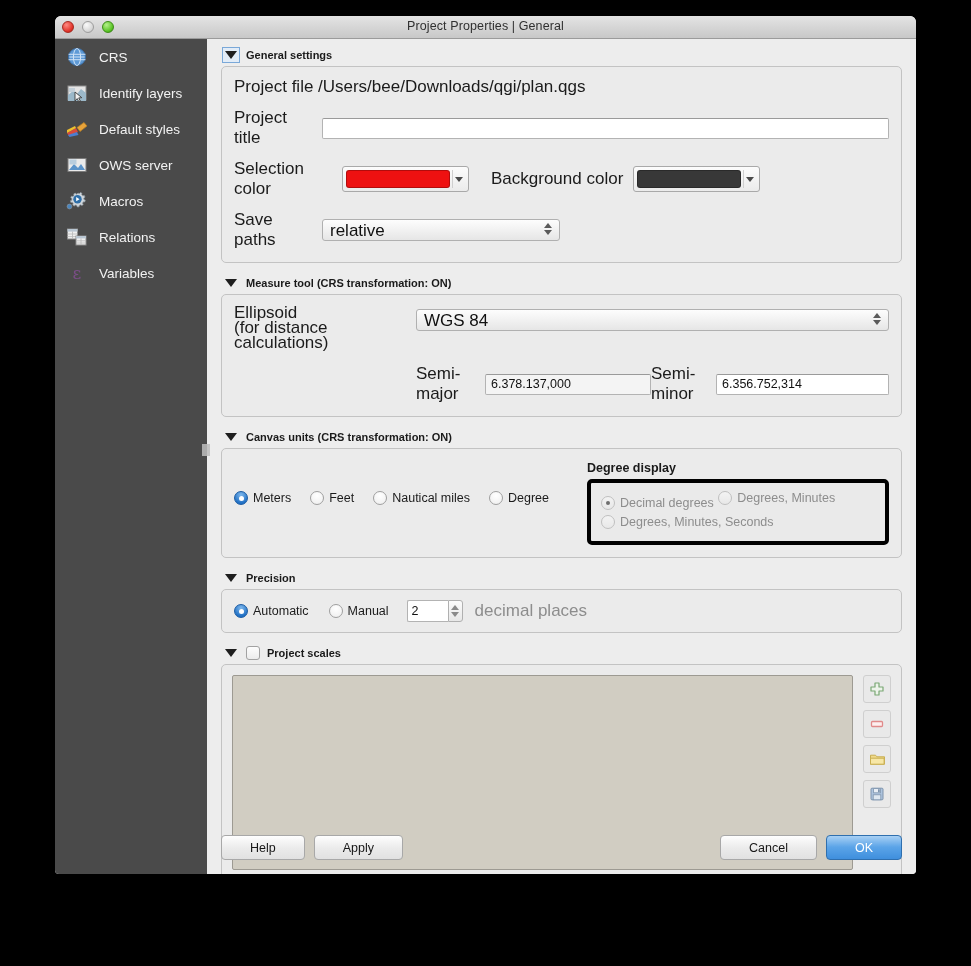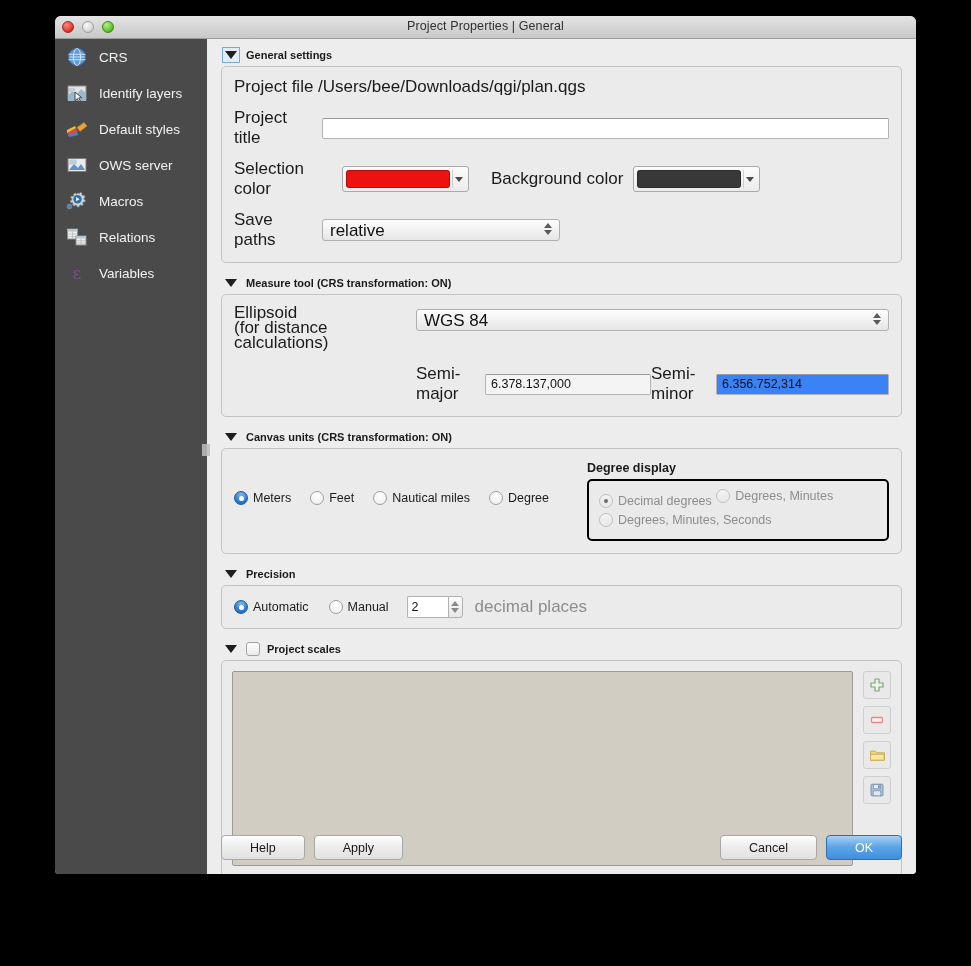--- a/index.html
+++ b/index.html
@@ -201,21 +201,21 @@
     width: 15px;
     background: linear-gradient(#fcfcfc,#e7e7e7);
     border: 1px solid #b0b0b0; border-radius: 0 3px 3px 0;
     display: flex; flex-direction: column; align-items: center; justify-content: center; gap: 2px;
   }
   .spin .sb .ar-up { border-bottom-color:#8a8a8a; }
   .spin .sb .ar-dn { border-top-color:#8a8a8a; }
 
   
   .subgrp {
-    border: 2px solid #000000; border-radius: 5px;
+    border: 4px solid #000000; border-radius: 5px;
     background: #eaeaea;
     padding: 8px 10px;
   }
   .sub-title { font-size: 12.5px; font-weight: bold; color: #1a1a1a; margin-bottom: 4px; }
 
   
   .listbox {
     background: #d1cdc2;
     border: 1px solid #9d9a92;
     border-radius: 2px;
@@ -423,21 +423,21 @@
             <span class="arrows">
                 <span class="ar-up"></span>
                 <span class="ar-dn"></span>
               </span>
           </span>
         </div>
         <div class="row" style="margin-top:14px;padding-left:182px">
           <span class="lbl">Semi-major</span>
           <input class="tinput" style="width: 166px; margin-left: 8px; background: rgb(244, 244, 244);" value="6.378.137,000" readonly="">
           <span class="lbl" style="">Semi-minor</span>
-          <input class="tinput" style="width: 178px; margin-left: 4px; background: #3b82f6;" value="6.356.752,314" readonly="">
+          <input class="tinput" style="width: 178px; margin-left: 4px; background: #ffffff;" value="6.356.752,314" readonly="">
         </div>
       </div>
 
       <div class="grp-head">
         <span class="caret-box">
             <span class="caret"></span>
           </span>
         <span>Canvas units (CRS transformation: ON)</span>
       </div>
       <div class="grp-body" style="padding:12px">

